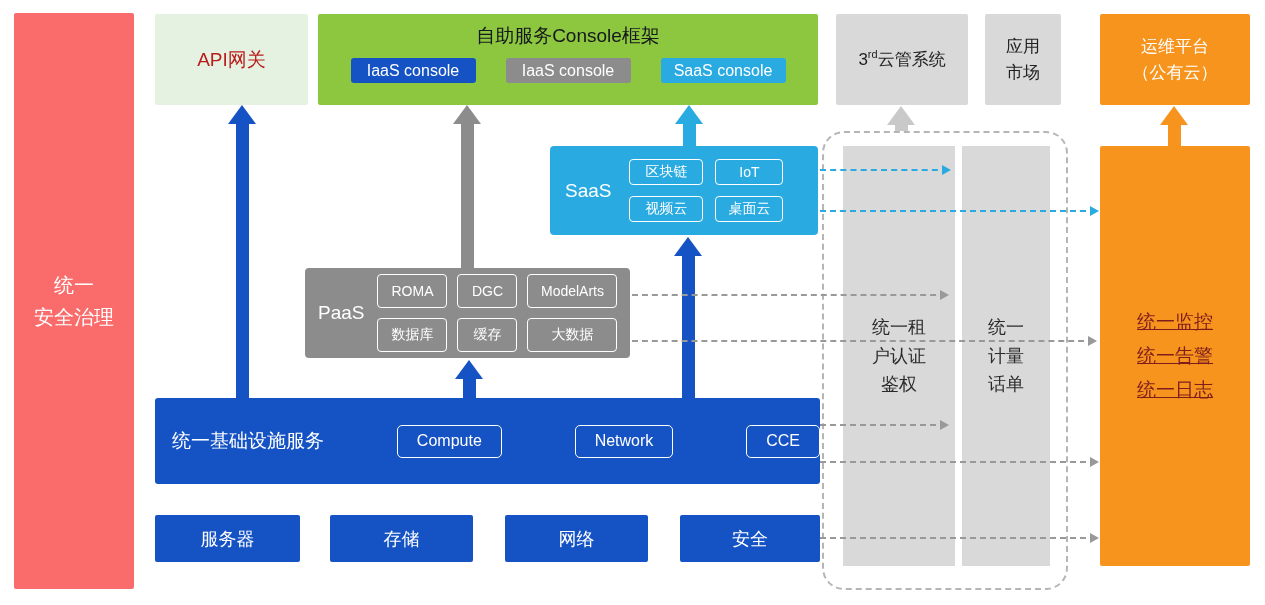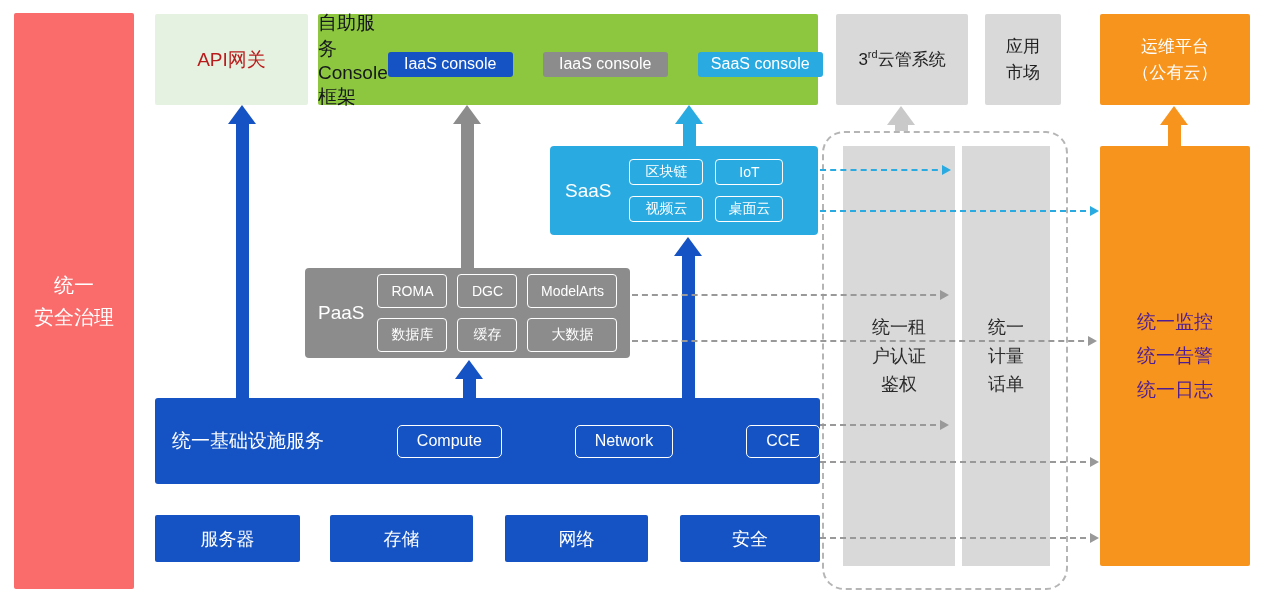--- a/index.html
+++ b/index.html
@@ -8,21 +8,21 @@
   .canvas { position:relative; width:1265px; height:605px; background:#fff; overflow:hidden; }
 
   .box { position:absolute; display:flex; align-items:center; justify-content:center; }
   .pre { white-space:pre-line; text-align:center; }
 
   
   .red-bar { left:14px; top:13px; width:120px; height:576px; background:var(--red,#fa6b6b); color:#fff; font-size:20px; line-height:1.6; border-radius:2px; }
 
   
   .api-box { left:155px; top:14px; width:153px; height:91px; background:var(--light-green,#e6f2e1); color:#b91c1c; font-size:19px; border-radius:2px; }
-  .console-box { left:318px; top:14px; width:500px; height:91px; background:var(--green,#8dc63f); flex-direction:row; justify-content:flex-start; padding-top:9px; border-radius:2px; }
+  .console-box { left:318px; top:14px; width:500px; height:91px; background:var(--green,#8dc63f); flex-direction:column; justify-content:flex-start; padding-top:9px; border-radius:2px; }
   .console-title { color:#15181c; font-size:19px; margin-bottom:9px; }
   .console-buttons { display:flex; gap:30px; }
   .console-btn { width:125px; height:25px; display:flex; align-items:center; justify-content:center; color:#fff; font-size:16px; border-radius:3px; }
   .iaas-btn { background:var(--blue,#1553c4); }
   .paas-btn { background:var(--gray,#8c8c8c); }
   .saas-btn { background:var(--cyan,#29abe2); }
 
   .gray-box { background:var(--light-gray,#d9d9d9); color:#1f1f1f; }
   .third-box { left:836px; top:14px; width:132px; height:91px; font-size:17px; border-radius:2px; }
   .third-box sup { font-size:11px; }
@@ -45,21 +45,21 @@
   .infra-label { color:#fff; font-size:19px; }
   .big-chip { height:33px; font-size:16px; border-radius:5px; padding:0 19px; border:1.5px solid #fff; min-width:0; }
 
   .hw-box { background:var(--blue,#1553c4); color:#fff; font-size:18px; top:515px; height:47px; border-radius:2px; }
 
   
   .dashed-frame { position:absolute; left:822px; top:131px; width:246px; height:459px; border:2px dashed #b5b5b5; border-radius:22px; }
   .vbar { position:absolute; top:146px; height:420px; display:flex; align-items:center; justify-content:center; z-index:1; }
   .auth-bar { left:843px; width:112px; background:var(--light-gray,#d9d9d9); color:#2b2b2b; font-size:18px; line-height:1.6; }
   .meter-bar { left:962px; width:88px; background:var(--light-gray,#d9d9d9); color:#2b2b2b; font-size:18px; line-height:1.6; }
-  .monitor-bar { left:1100px; width:150px; background:var(--orange,#f7941e); color:#4c1d95; font-size:19px; line-height:1.8; border-radius:2px; }
+  .monitor-bar { left:1100px; width:150px; background:var(--orange,#f7941e); color:#7f1d1d; font-size:19px; line-height:1.8; border-radius:2px;text-decoration:underline; }
 
   
   .varrow { position:absolute; width:28px; z-index:2; }
   .varrow i, .dline i { display:block; }
   .varrow .head { position:absolute; top:0; left:50%; margin-left:-14px; width:0; height:0; border-left:14px solid transparent; border-right:14px solid transparent; border-bottom:19px solid currentColor; }
   .varrow .shaft { position:absolute; top:16px; bottom:0; left:50%; margin-left:-6.5px; width:13px; background:currentColor; }
 
   
   .dline { position:absolute; height:0; border-top:2px dashed currentColor; z-index:3; }
   .dline .tip { position:absolute; right:-3px; top:-6px; width:0; height:0; border-top:5px solid transparent; border-bottom:5px solid transparent; border-left:9px solid currentColor; }

